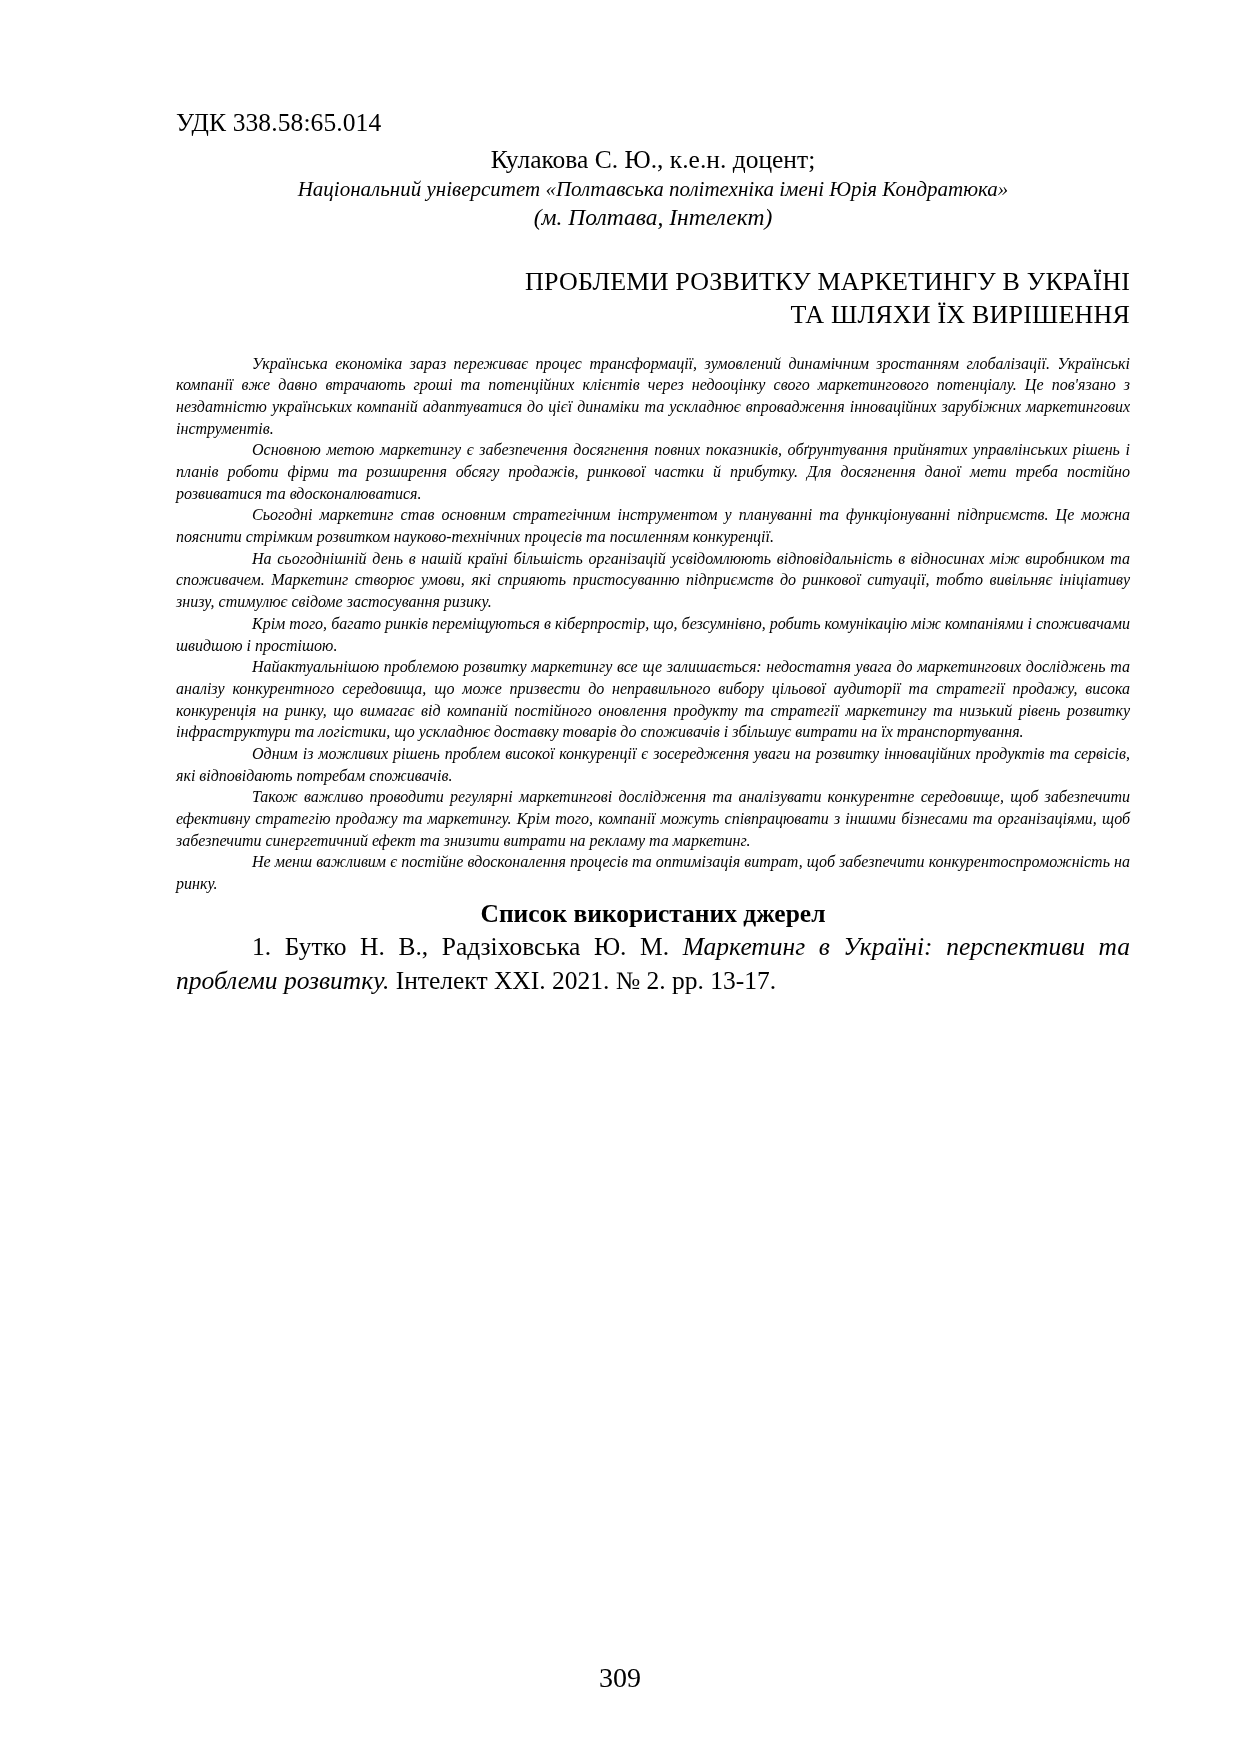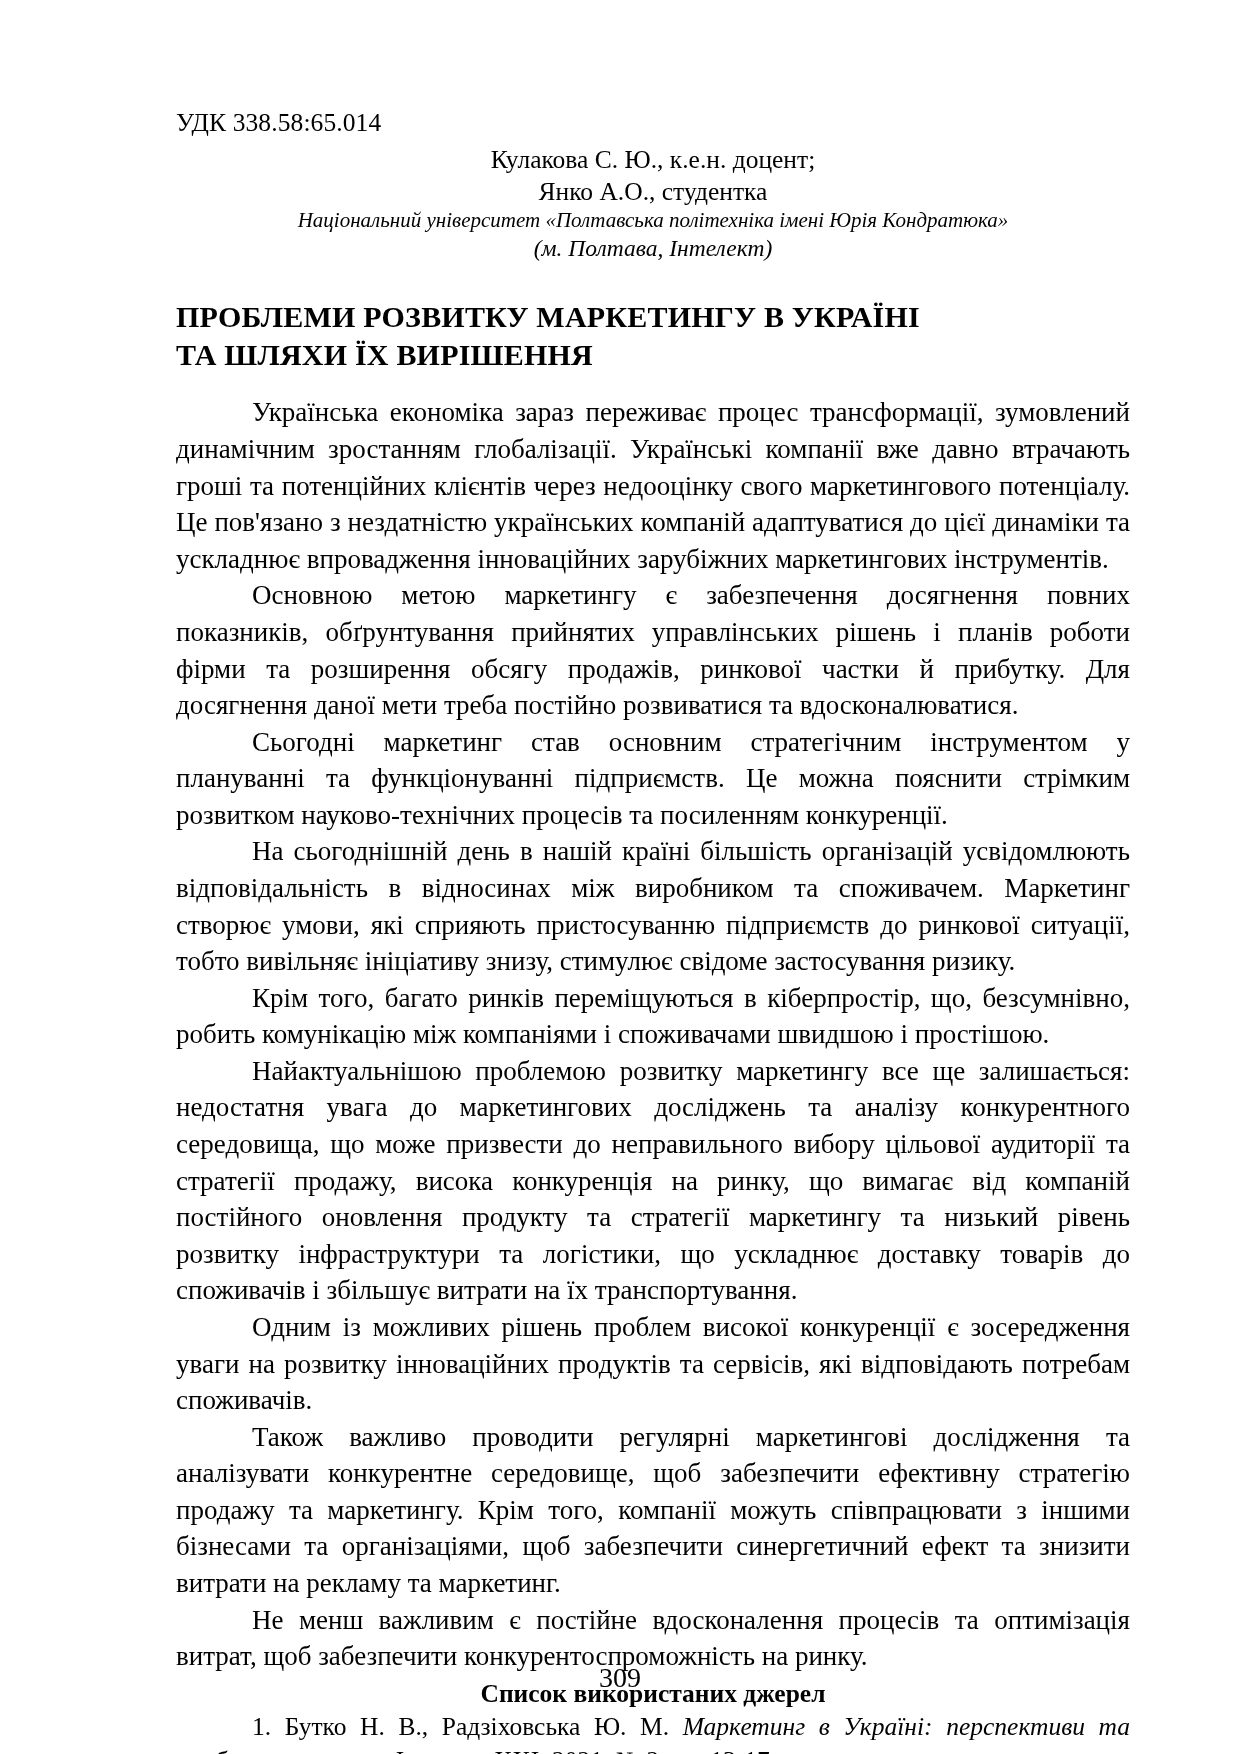--- a/index.html
+++ b/index.html
@@ -44,37 +44,38 @@
     margin: 0;
   }
   .city {
     font-size: 23.5px;
     line-height: 1.3;
     text-align: center;
     font-style: italic;
     margin: 0;
   }
   .doc-title {
-    font-size: 30px;
-    font-weight: bold;
-    text-align: left;
+    font-size: 26px;
+    font-weight: normal;
+    text-align: right;
     line-height: 1.26;
     margin: 34px 0 0 0;
     letter-spacing: 0.2px;
   }
   .doc-title .tl {
     display: block;
   }
   .body-text {
     margin: 0;
-    font-size: 27px;
+    font-size: 16px;
     line-height: 1.355;
     text-align: justify;
     text-indent: 76px;
     hyphens: none;
+    font-style: italic;
   }
   .body-block {
     margin-top: 21px;
   }
   .refs-heading {
     font-size: 25.5px;
     font-weight: bold;
     text-align: center;
     margin: 2px 0 0 0;
     line-height: 1.3;
@@ -100,21 +101,20 @@
 </style>
 </head>
 <body>
 
 <div class="page">
   <div class="content">
 
     <p class="udk">УДК 338.58:65.014</p>
 
     <p class="author-line">Кулакова С. Ю., к.е.н. доцент;</p>
-    <p class="author-line">Янко А.О., студентка</p>
     <p class="affiliation">Національний університет «Полтавська політехніка імені Юрія Кондратюка»</p>
     <p class="city">(м. Полтава, Інтелект)</p>
 
     <h1 class="doc-title">
       <span class="tl">ПРОБЛЕМИ РОЗВИТКУ МАРКЕТИНГУ В УКРАЇНІ</span>
       <span class="tl">ТА ШЛЯХИ ЇХ ВИРІШЕННЯ</span>
     </h1>
 
     <div class="body-block">
       <p class="body-text">Українська економіка зараз переживає процес трансформації, зумовлений динамічним зростанням глобалізації. Українські компанії вже давно втрачають гроші та потенційних клієнтів через недооцінку свого маркетингового потенціалу. Це пов'язано з нездатністю українських компаній адаптуватися до цієї динаміки та ускладнює впровадження інноваційних зарубіжних маркетингових інструментів.</p>

